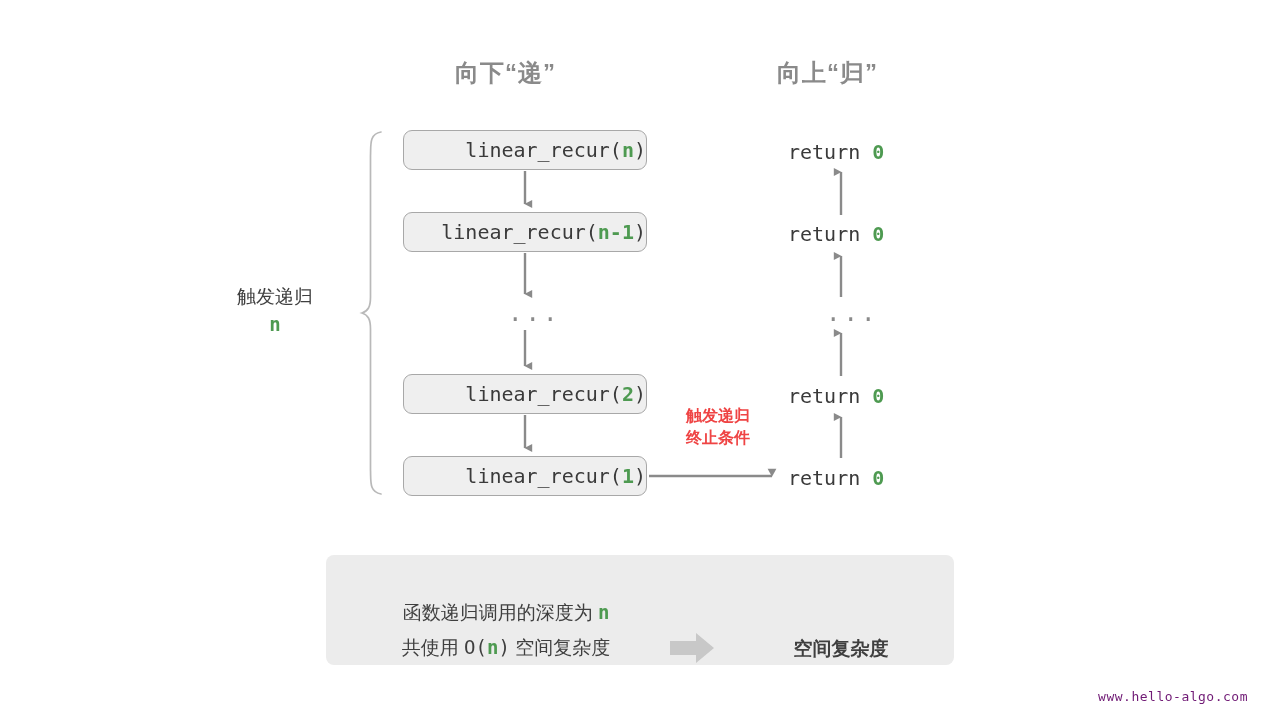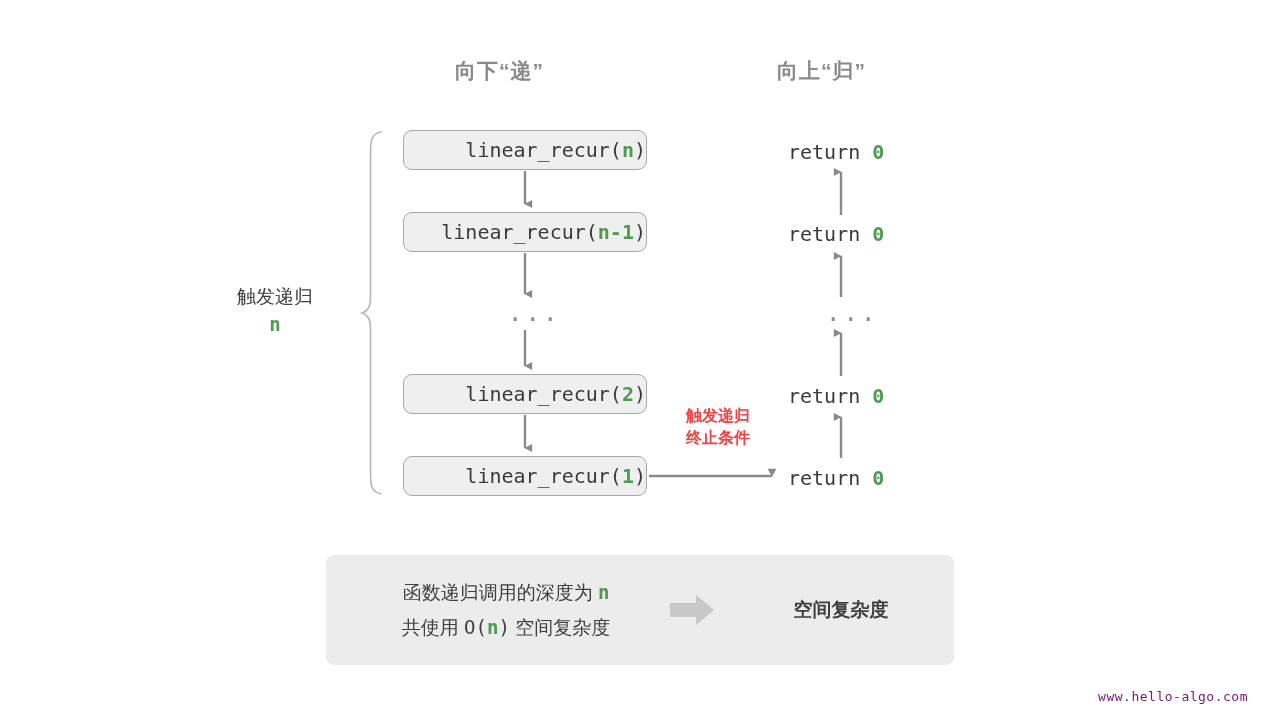--- a/index.html
+++ b/index.html
@@ -15,21 +15,21 @@
   }
   #canvas {
     position: relative;
     width: 1280px;
     height: 720px;
   }
 
   
   .col-heading {
     position: absolute;
-    font-size: 21px;
+    font-size: 24px;
     font-weight: bold;
     color: #8a8a8a;
     letter-spacing: 1px;
     white-space: nowrap;
   }
   #heading-down { left: 455px; top: 57px; }
   #heading-up   { left: 777px; top: 57px; }
 
   
   .call-box {
@@ -119,21 +119,21 @@
   
   #summary-panel {
     position: absolute;
     left: 326px;
     top: 555px;
     width: 628px;
     height: 110px;
     background: #ececec;
     border-radius: 8px;
     display: flex;
-    align-items: center;
+    align-items: flex-end;
   }
   #summary-left {
     width: 330px;
     padding-left: 30px;
     box-sizing: border-box;
     text-align: center;
     font-size: 19px;
     color: #3f3f3f;
     line-height: 1.8;
   }

